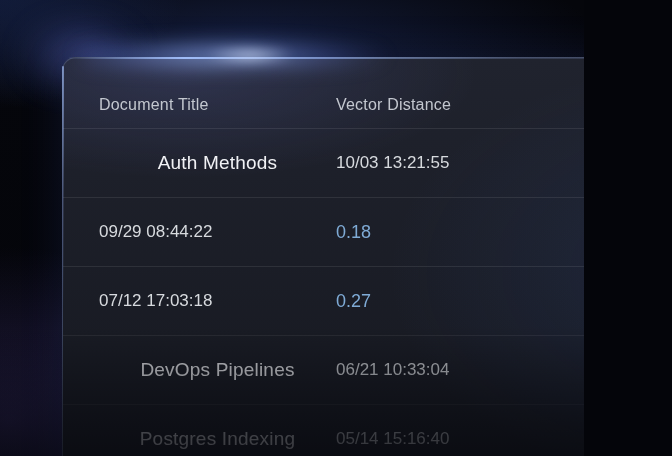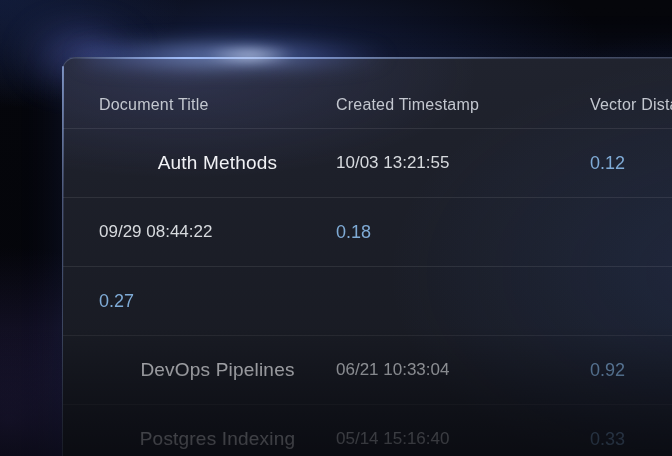--- a/index.html
+++ b/index.html
@@ -1,18 +1,18 @@
 <!DOCTYPE html>
 <html><head>
 <meta charset="utf-8">
 <style>
   html, body { margin: 0; padding: 0; background: #04050a; }
   .viewport {
     position: relative;
-    width: 672px;
+    width: 584px;
     height: 456px;
     overflow: hidden;
     font-family: "Liberation Sans", sans-serif;
     background-color: #04050a;
     background-image:
       radial-gradient(300px 200px at -20px -30px, rgba(45,75,160,0.35), transparent 70%),
       radial-gradient(420px 300px at 700px 240px, rgba(35,70,150,0.30), transparent 70%),
       radial-gradient(300px 240px at 10px 420px, rgba(95,75,175,0.30), transparent 72%),
       radial-gradient(500px 130px at 250px 40px, rgba(60,90,190,0.26), transparent 70%),
       linear-gradient(#05060b, #04050a);
@@ -104,36 +104,36 @@
   <div class="glow-corner"></div>
   <div class="glow-streak"></div>
   <div class="glow-spot"></div>
 
   <div class="card">
     <div class="top-edge"></div>
     <div class="left-edge"></div>
 
     <div class="thead">
       <span class="th">Document Title</span>
-      <span class="th">Created Timestamp</span>
       <span class="th">Vector Distance</span>
     </div>
 
     <div class="row">
       <span class="cell-title">Auth Methods</span>
       <span class="cell-time">10/03 13:21:55</span>
       <span class="cell-vec">0.12</span>
     </div>
 
     <div class="row">
       <span class="cell-time">09/29 08:44:22</span>
       <span class="cell-vec">0.18</span>
     </div>
 
     <div class="row">
+      <span class="cell-time">07/12 17:03:18</span>
       <span class="cell-vec">0.27</span>
     </div>
 
     <div class="row fade-a">
       <span class="cell-title">DevOps Pipelines</span>
       <span class="cell-time">06/21 10:33:04</span>
       <span class="cell-vec">0.92</span>
     </div>
 
     <div class="row fade-b">

